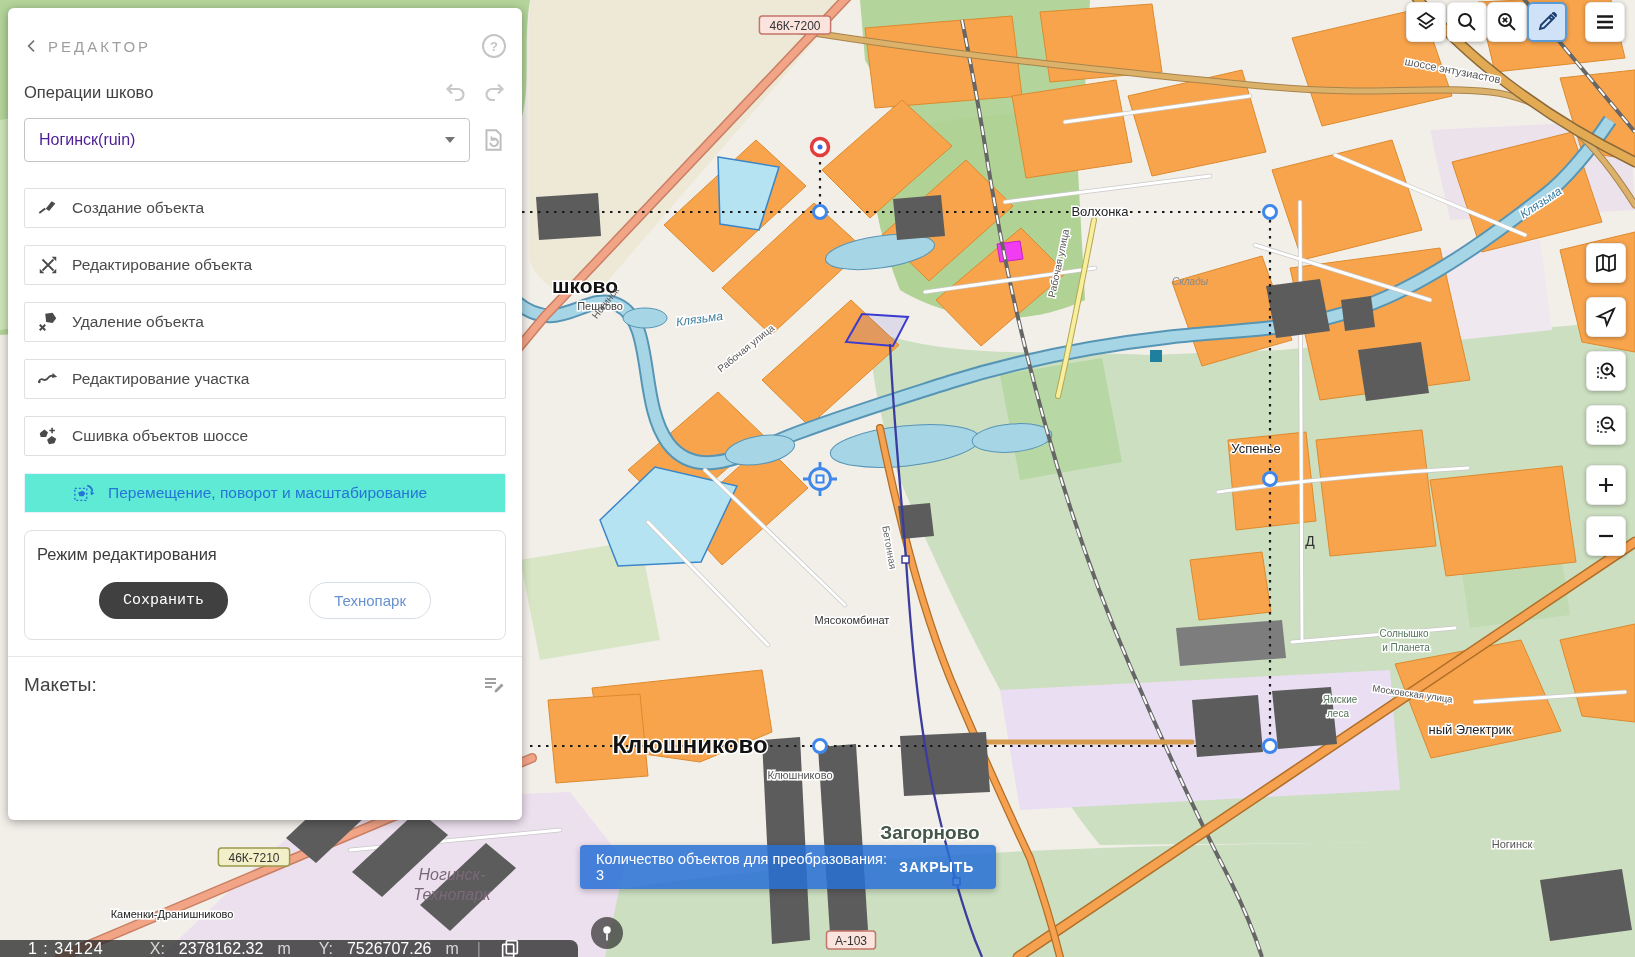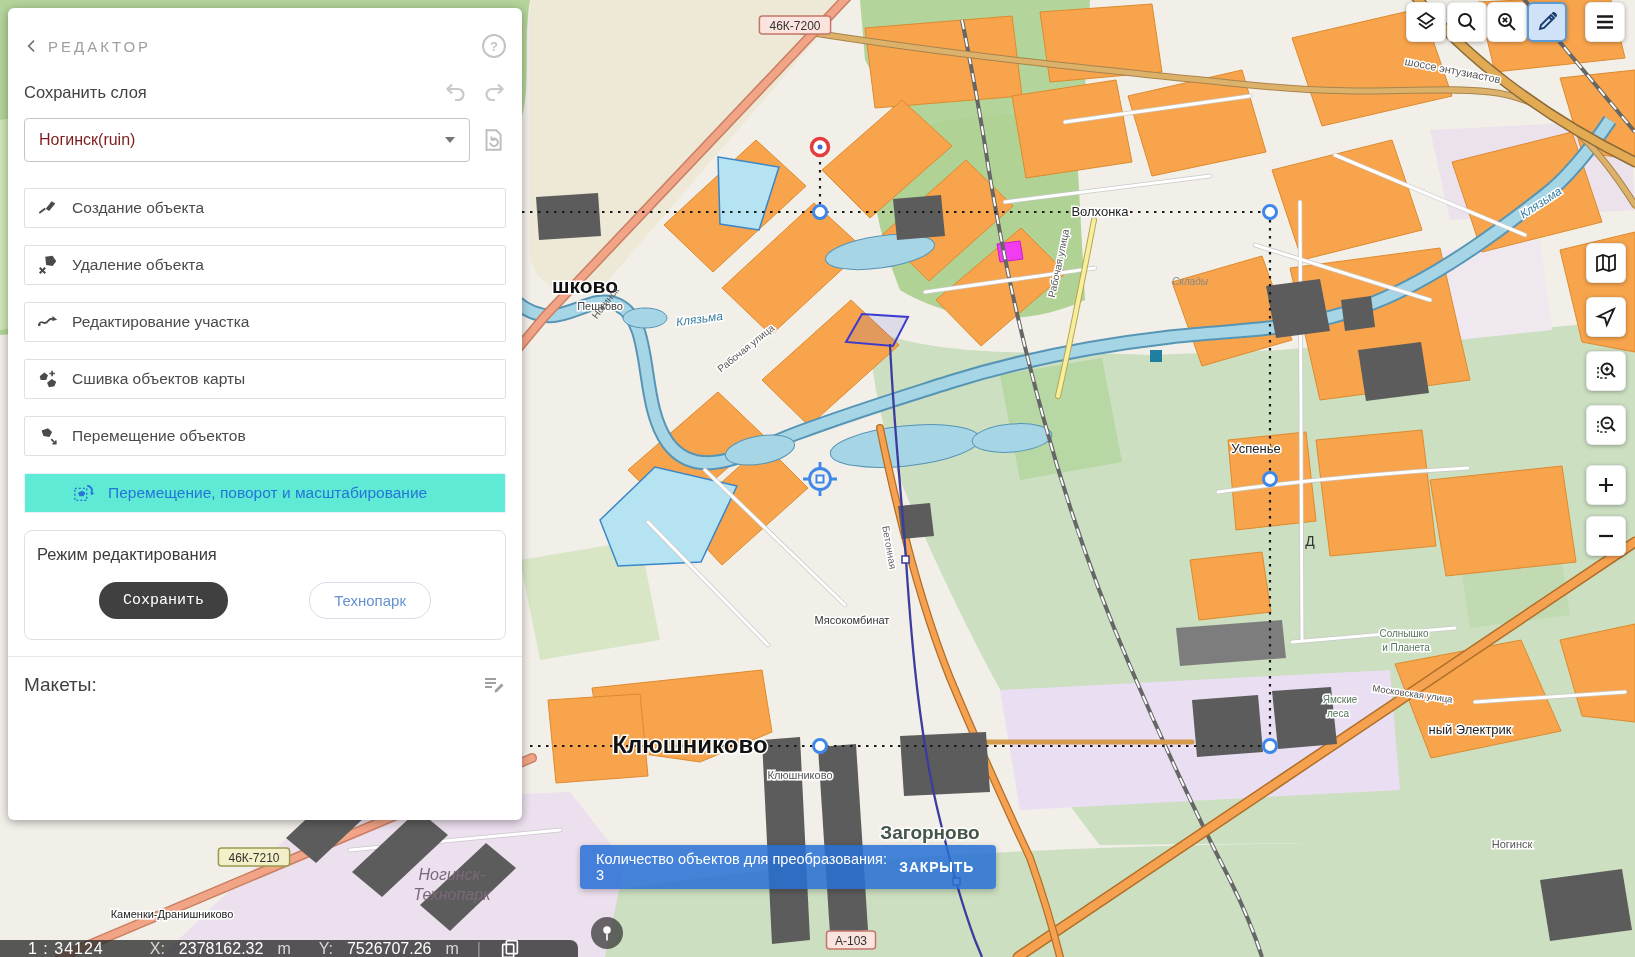--- a/index.html
+++ b/index.html
@@ -14,21 +14,21 @@
   .panel-header{display:flex;align-items:center;margin-top:26px;color:#9e9e9e;}
   .back{display:flex;align-items:center;cursor:pointer;text-align:center;}
   .back-label{font-size:15px;letter-spacing:3px;color:#9e9e9e;margin-left:8px;}
   .help{margin-left:auto;width:20px;height:20px;border:2px solid #c4c4c4;border-radius:50%;
         color:#c4c4c4;font-size:13px;font-weight:bold;display:flex;align-items:center;justify-content:center;}
   .ops-row{display:flex;align-items:center;margin-top:22px;}
   .ops-title{font-size:16.5px;color:#424242;}
   .undo-redo{margin-left:auto;display:flex;gap:14px;color:#c9c9c9;}
   .select-row{display:flex;align-items:center;margin-top:14px;gap:10px;}
   .layer-select{flex:1;height:42px;border:1px solid #c4c4c4;border-radius:4px;display:flex;
-                align-items:center;padding:0 14px;font-size:16px;color:#7f1d1d;cursor:pointer;}
+                align-items:center;padding:0 14px;font-size:16px;color:#4c1d95;cursor:pointer;}
   .caret{margin-left:auto;width:0;height:0;border-left:5px solid transparent;
          border-right:5px solid transparent;border-top:6px solid #757575;}
   .oplist{margin-top:26px;}
   .op-item{height:38px;border:1px solid #e0e0e0;border-radius:2px;display:flex;align-items:center;
            padding-left:12px;gap:13px;margin-bottom:17px;font-size:15.5px;color:#4a4a4a;cursor:pointer;background:#fff;}
   .op-item.active{background:#5eead4;border-color:#e7f0fc;color:#2575d8;padding-left:48px;}
   .op-item svg{flex:0 0 auto;}
   .mode-box{border:1px solid #e0e0e0;border-radius:8px;padding:14px 12px 20px;margin-top:0px;}
   .mode-title{font-size:16.5px;color:#3c3c3c;}
   .mode-buttons{display:flex;margin-top:18px;padding:0 62px;justify-content:space-between;}
@@ -263,21 +263,21 @@
     <span class="back">
       <svg width="16" height="16" viewBox="0 0 24 24">
           <path d="M15 4 L7 12 L15 20" fill="none" stroke="#757575" stroke-width="2.5"></path>
         </svg>
       <span class="back-label">РЕДАКТОР</span>
     </span>
     <span class="help">?</span>
   </div>
 
   <div class="ops-row">
-    <span class="ops-title">Сохранить слоя</span>
+    <span class="ops-title">Операции шково</span>
     <span class="undo-redo">
       <svg width="24" height="24" viewBox="0 0 24 24" fill="none" stroke="#c9c9c9" stroke-width="2.2">
           <path d="M8 4.5 L3.5 9 L8 13.5"></path>
           <path d="M3.5 9 H14 a5.5 5.5 0 0 1 0 11 H11"></path>
         </svg>
       <svg width="24" height="24" viewBox="0 0 24 24" fill="none" stroke="#c9c9c9" stroke-width="2.2">
           <path d="M16 4.5 L20.5 9 L16 13.5"></path>
           <path d="M20.5 9 H10 a5.5 5.5 0 0 0 0 11 H13"></path>
         </svg>
     </span>
@@ -298,47 +298,49 @@
   <div class="oplist" id="oplist">
       <div class="op-item">
         <svg width="22" height="22" viewBox="0 0 24 24">
           <path d="M2.5 17.5 L9 12.5" stroke="currentColor" stroke-width="2" fill="none"></path>
           <path d="M9.5 12.8 L16 4.5 L20 7.2 L13.2 15.3 Z" fill="currentColor"></path>
         </svg>
         <span>Создание объекта</span>
       </div>
       <div class="op-item">
         <svg width="22" height="22" viewBox="0 0 24 24">
+          <path d="M6 18 L18 6 M6 6 L18 18" stroke="currentColor" stroke-width="2" fill="none"></path>
+          <polygon points="16,3 21,3 21,8" fill="currentColor"></polygon>
+          <polygon points="21,16 21,21 16,21" fill="currentColor"></polygon>
+          <polygon points="3,16 3,21 8,21" fill="currentColor"></polygon>
+        </svg>
+        <span>Редактирование объекта</span>
+      </div>
+      <div class="op-item">
+        <svg width="22" height="22" viewBox="0 0 24 24">
           <path d="M9 3 L17 2 L21 8 L17 13 L10 12 Z" fill="currentColor"></path>
           <path d="M3 15 L9 21 M9 15 L3 21" stroke="currentColor" stroke-width="2.2" fill="none"></path>
         </svg>
         <span>Удаление объекта</span>
       </div>
       <div class="op-item">
         <svg width="22" height="22" viewBox="0 0 24 24">
           <path d="M2 15 C5 8 8 17 12 11 C14 8 16 8 18 9" stroke="currentColor" stroke-width="2" fill="none"></path>
           <polygon points="17,5.5 22,9.5 16.5,11" fill="currentColor"></polygon>
           <circle cx="2.5" cy="15" r="1.5" fill="currentColor"></circle>
         </svg>
         <span>Редактирование участка</span>
       </div>
       <div class="op-item">
         <svg width="22" height="22" viewBox="0 0 24 24">
           <path d="M3 9 L8 5 L12 8 L10 13 L4 13 Z" fill="currentColor"></path>
           <path d="M11 16 L16 12 L21 15 L19 20 L13 21 Z" fill="currentColor"></path>
           <path d="M16.5 3 V9 M13.5 6 H19.5" stroke="currentColor" stroke-width="1.8" fill="none"></path>
         </svg>
-        <span>Сшивка объектов карты</span>
-      </div>
-      <div class="op-item">
-        <svg width="22" height="22" viewBox="0 0 24 24">
-          <path d="M5 6 L12 3.5 L16.5 7.5 L13.5 13 L7 12 Z" fill="currentColor"></path>
-          <path d="M15.5 15.5 L20.5 20.5 M20.5 16.8 V20.5 H16.8" stroke="currentColor" stroke-width="1.8" fill="none"></path>
-        </svg>
-        <span>Перемещение объектов</span>
+        <span>Сшивка объектов шоссе</span>
       </div>
       <div class="op-item active">
         <svg width="22" height="22" viewBox="0 0 24 24">
           <rect x="2" y="7" width="13" height="13" fill="none" stroke="currentColor" stroke-width="1.5" stroke-dasharray="2.2 2.2"></rect>
           <path d="M5.5 11.5 L10.5 9.5 L13.5 12 L11.5 15.5 L7 15.5 Z" fill="currentColor"></path>
           <path d="M15.5 4 A7 7 0 0 1 21 10.5" stroke="currentColor" stroke-width="2" fill="none"></path>
           <polygon points="19,10 23.5,12.3 19.6,14.5" fill="currentColor"></polygon>
         </svg>
         <span>Перемещение, поворот и масштабирование</span>
       </div>

